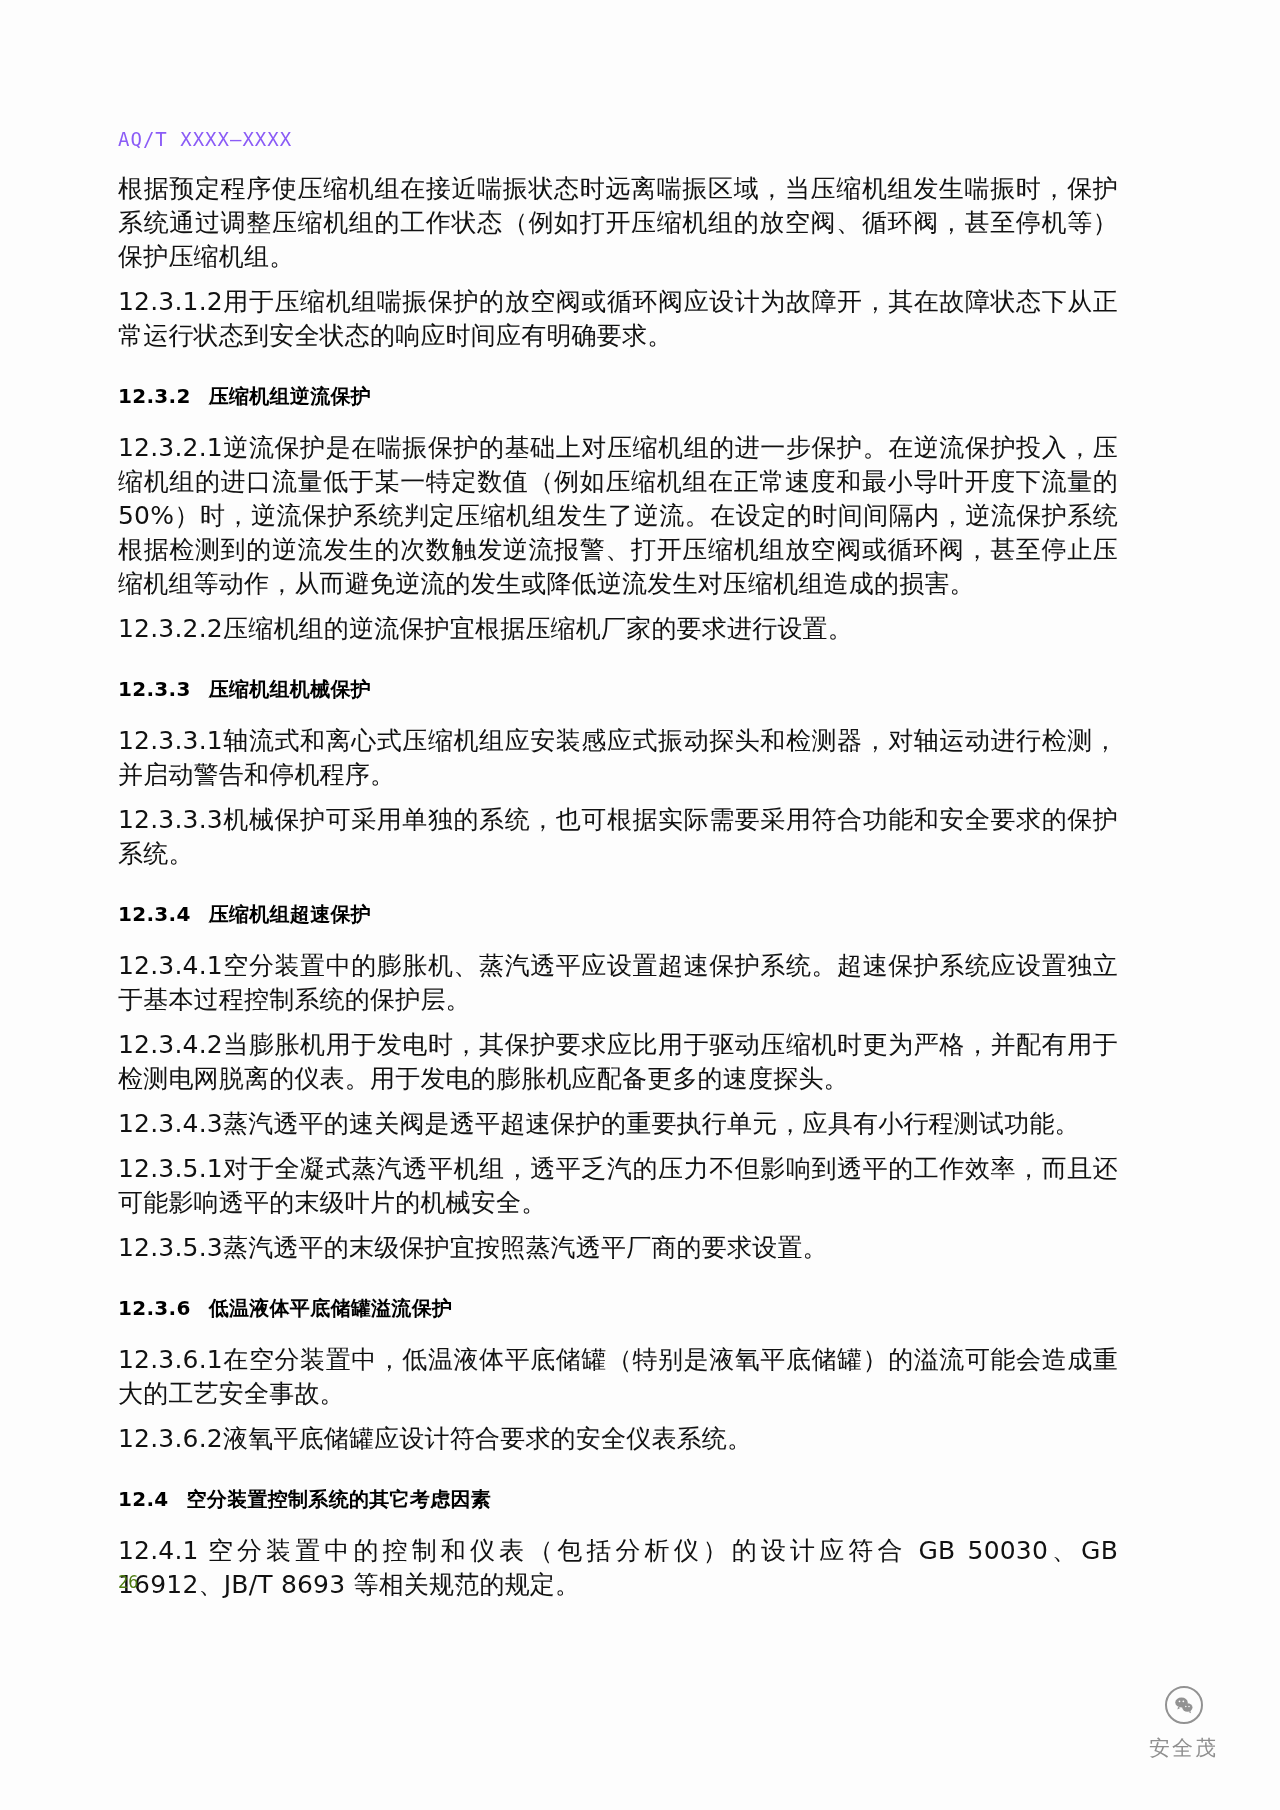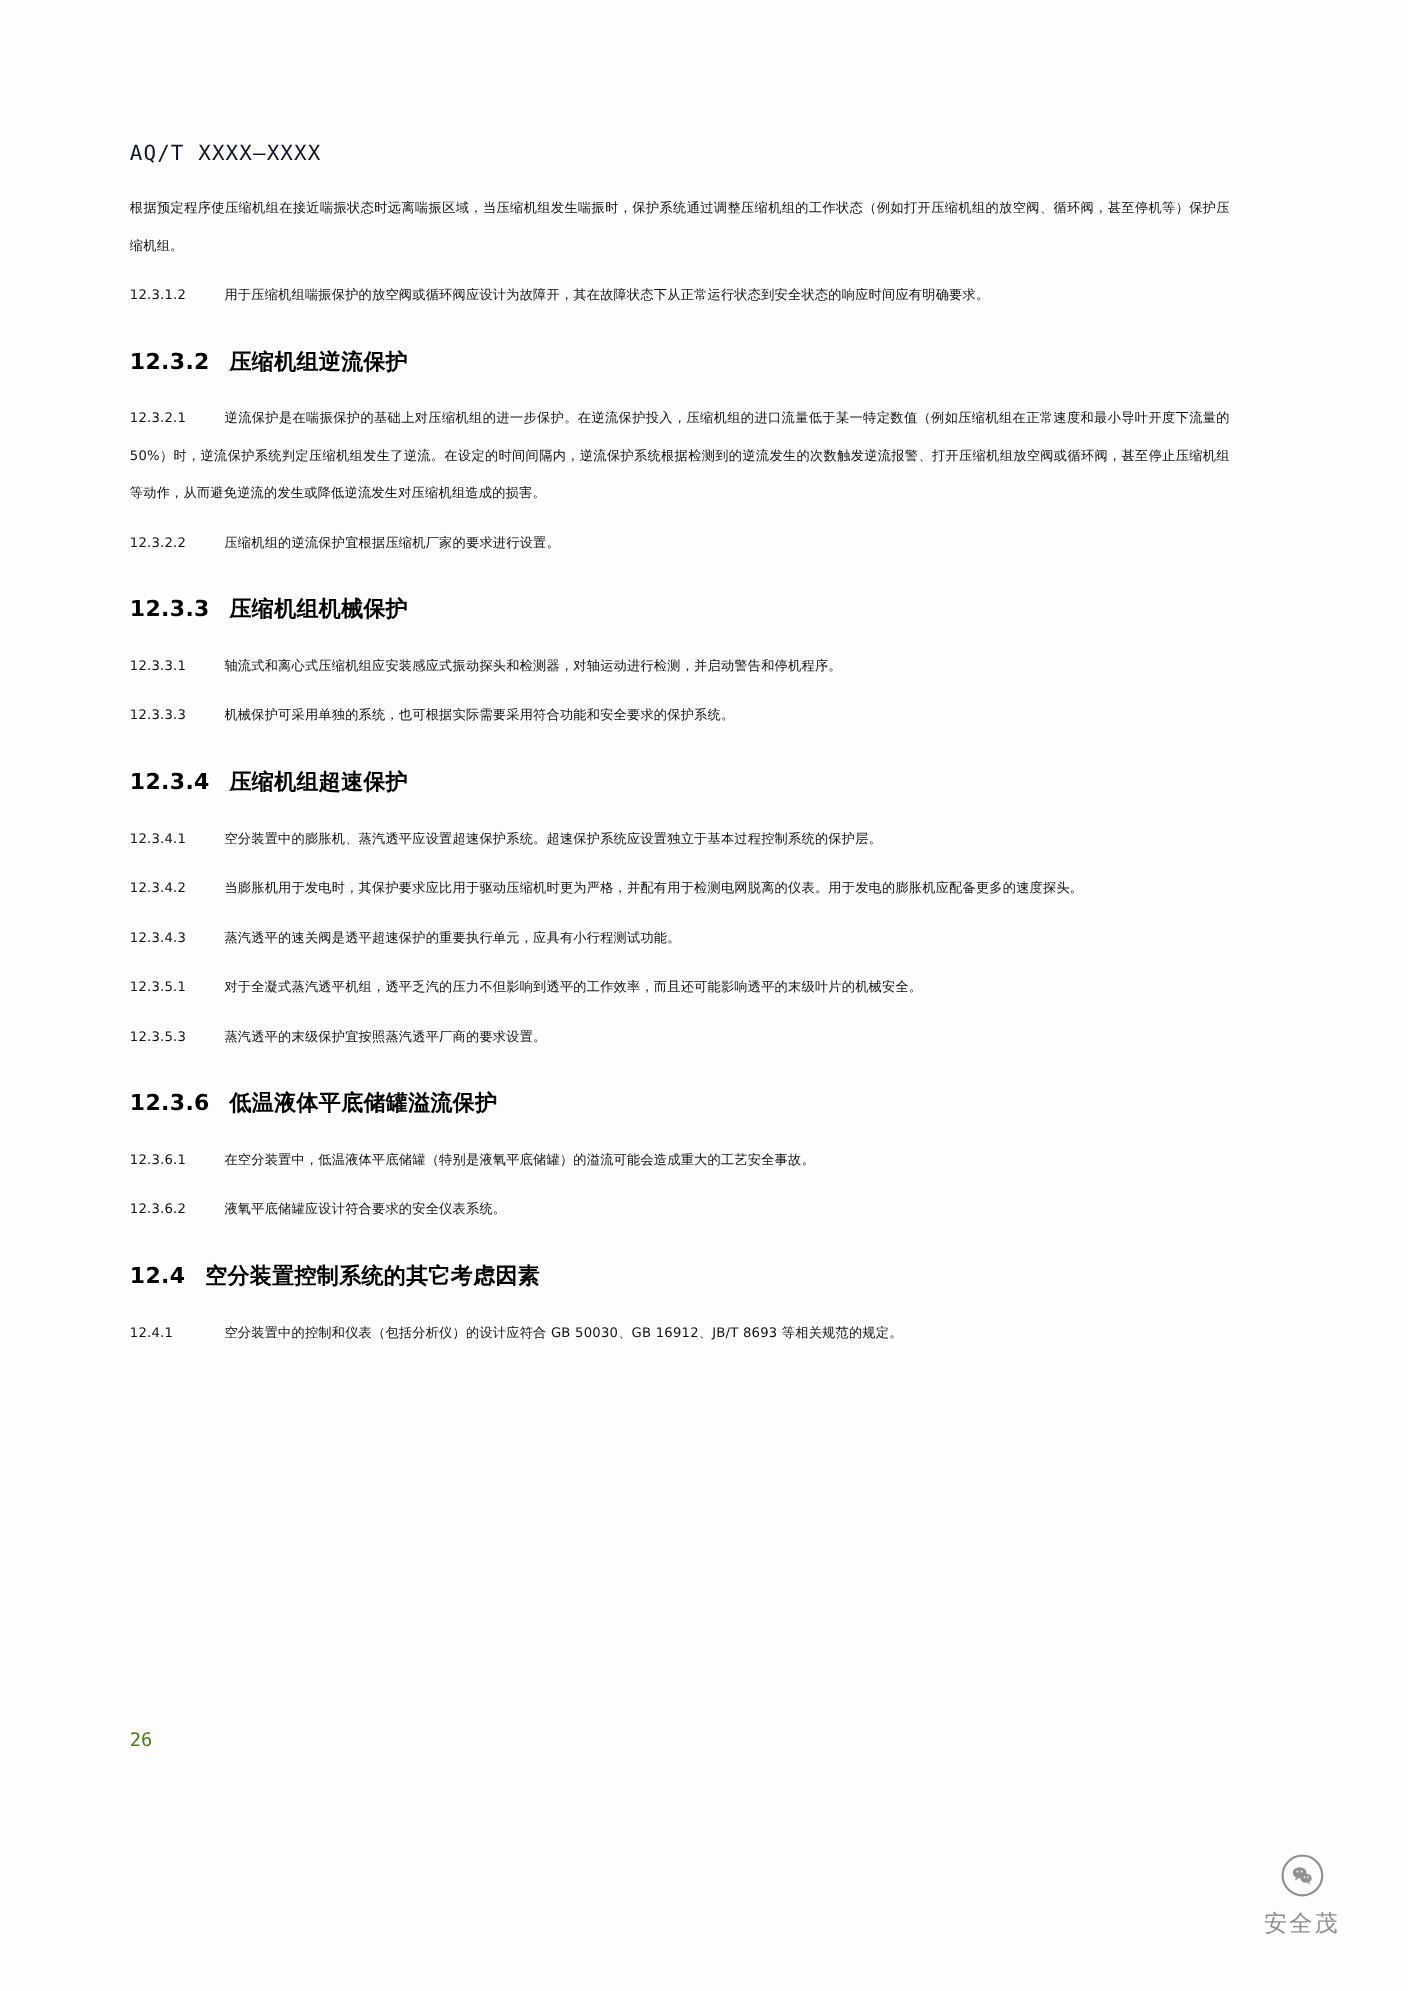--- a/index.html
+++ b/index.html
@@ -22,25 +22,25 @@
   .content {
     position: absolute;
     left: 118px;
     top: 128px;
     width: 1000px;
   }
   .doc-header {
     font-family: "DejaVu Sans Mono", "Liberation Mono", monospace;
     font-size: 19px;
     letter-spacing: 1px;
-    color: #0f172a;
+    color: #8b5cf6;
     margin-bottom: 22px;
   }
   p.para {
-    font-size: 12px;
+    font-size: 25px;
     line-height: 34px;
     margin: 0 0 11px 0;
     text-align: justify;
     color: #111;
     letter-spacing: 0.2px;
   }
   h3.heading {
     font-size: 20px;
     font-weight: bold;
     line-height: 34px;

